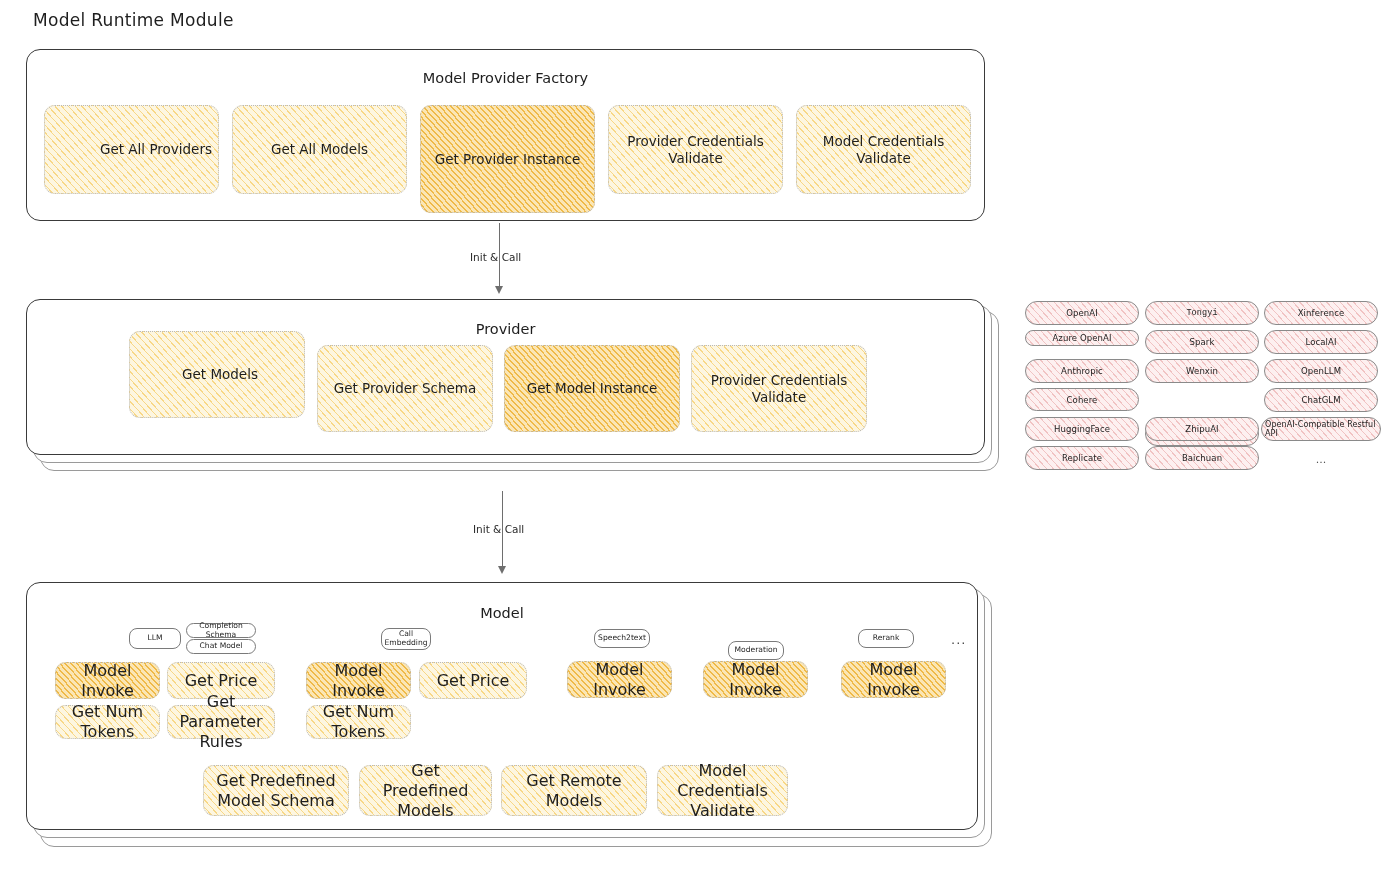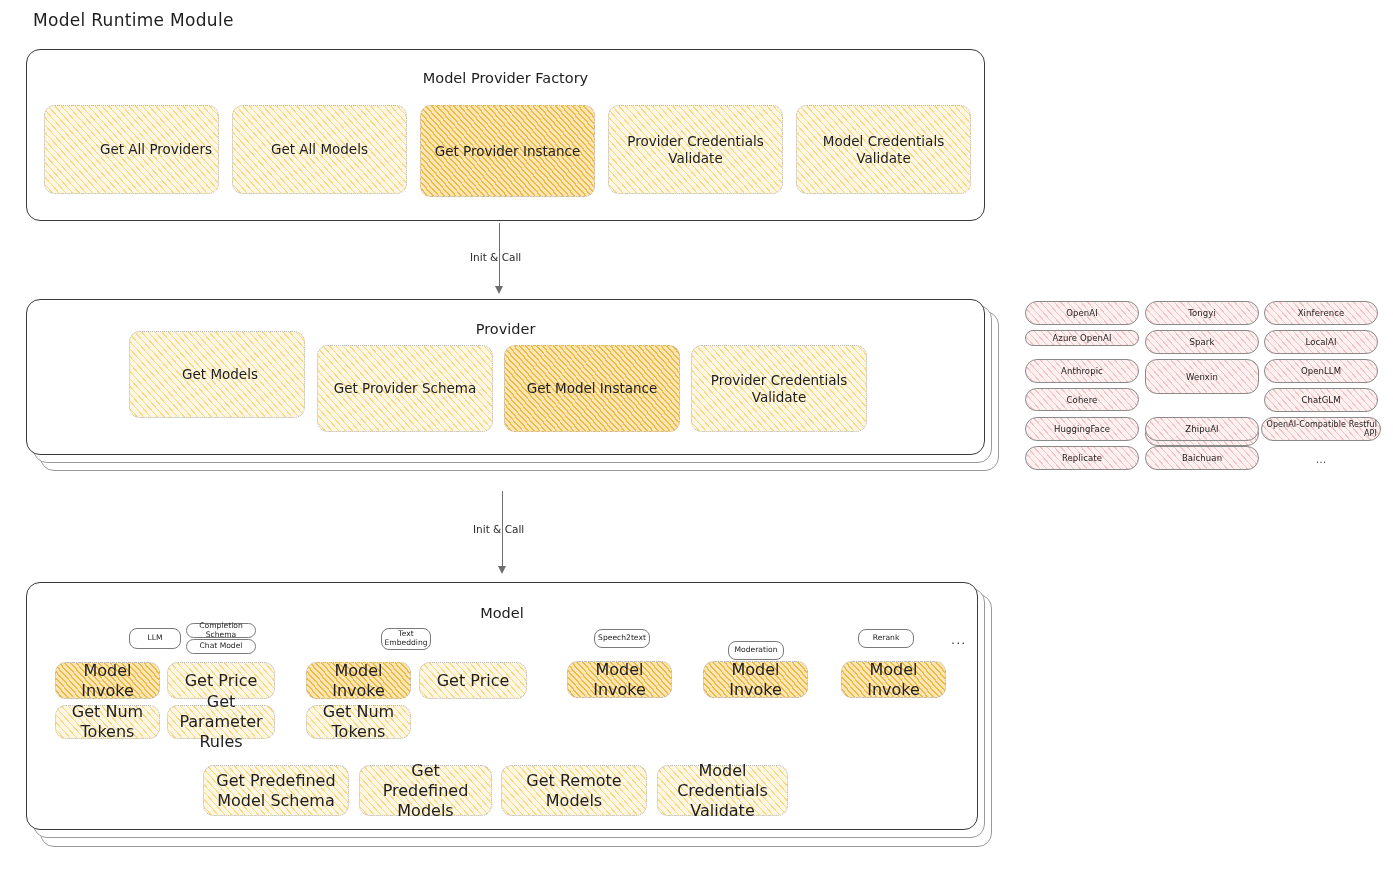--- a/index.html
+++ b/index.html
@@ -110,21 +110,21 @@
     position: absolute;
     box-sizing: border-box;
     border: 1.2px solid #8a8a8a;
     border-radius: 12px;
     display: flex;
     align-items: center;
     justify-content: center;
     font-size: 8.5px;
     letter-spacing: 0.1px;
     color: #1e1e1e;
-    text-align: right;
+    text-align: left;
     padding: 0 3px;
   }
   .chip-ellipsis {
     position: absolute;
     font-size: 11px;
     color: #555;
     text-align: center;
   }
 
   
@@ -178,21 +178,21 @@
 <div class="panel" style="left:26px; top:49px; width:959px; height:172px;padding-left:19px;">
   <div class="panel-title" style="top:20px;">Model Provider Factory</div>
 </div>
 
 <div class="op lg hatch-yellow" style="left:44px; top:105px; width:175px; height:89px;justify-content:flex-end;">
   <span>Get All Providers</span>
 </div>
 <div class="op lg hatch-yellow" style="left:232px; top:105px; width:175px; height:89px;">
   <span>Get All Models</span>
 </div>
-<div class="op lg hatch-yellow-strong" style="left:420px; top:105px; width:175px; height:92px;justify-content:center;">
+<div class="op lg hatch-yellow-strong" style="left:420px; top:105px; width:175px; height:108px;justify-content:center;">
   <span>Get Provider Instance</span>
 </div>
 <div class="op lg hatch-yellow" style="left:608px; top:105px; width:175px; height:89px;">
   <span>Provider Credentials Validate</span>
 </div>
 <div class="op lg hatch-yellow" style="left:796px; top:105px; width:175px; height:89px;">
   <span>Model Credentials Validate</span>
 </div>
 
 <div class="arrow-line" style="left:499px; top:223px; height:66px;"></div>
@@ -230,27 +230,27 @@
 <div class="chip hatch-pink" style="left:1025px; top:388px; width:114px; height:23px;">
   <span>Cohere</span>
 </div>
 <div class="chip hatch-pink" style="left:1025px; top:417px; width:114px; height:24px;">
   <span>HuggingFace</span>
 </div>
 <div class="chip hatch-pink" style="left:1025px; top:446px; width:114px; height:24px;">
   <span>Replicate</span>
 </div>
 
-<div class="chip hatch-pink" style="left:1145px; top:301px; width:114px; height:24px;">
+<div class="chip hatch-pink" style="left:1145px; top:301px; width:114px; height:24px;font-family:Liberation Mono, monospace;">
   <span>Tongyi</span>
 </div>
 <div class="chip hatch-pink" style="left:1145px; top:330px; width:114px; height:24px;">
   <span>Spark</span>
 </div>
-<div class="chip hatch-pink" style="left:1145px; top:359px; width:114px; height:35px;">
+<div class="chip hatch-pink" style="left:1145px; top:359px; width:114px; height:24px;">
   <span>Wenxin</span>
 </div>
 <div class="chip hatch-pink" style="left:1145px; top:388px; width:114px; height:24px;margin-top:34px;">
   <span>Minimax</span>
 </div>
 <div class="chip hatch-pink" style="left:1145px; top:417px; width:114px; height:24px;">
   <span>ZhipuAI</span>
 </div>
 <div class="chip hatch-pink" style="left:1145px; top:446px; width:114px; height:24px;">
   <span>Baichuan</span>
@@ -300,21 +300,21 @@
   <span>Get Price</span>
 </div>
 <div class="op md hatch-yellow" style="left:55px; top:705px; width:105px; height:34px;">
   <span>Get Num Tokens</span>
 </div>
 <div class="op md hatch-yellow" style="left:167px; top:705px; width:108px; height:34px;">
   <span>Get Parameter Rules</span>
 </div>
 
 <div class="badge hatch-blue" style="left:381px; top:628px; width:50px; height:22px;">
-  <span>Text Embedding</span>
+  <span>Call Embedding</span>
 </div>
 <div class="op md hatch-yellow-strong" style="left:306px; top:662px; width:105px; height:37px;">
   <span>Model Invoke</span>
 </div>
 <div class="op md hatch-yellow" style="left:419px; top:662px; width:108px; height:37px;">
   <span>Get Price</span>
 </div>
 <div class="op md hatch-yellow" style="left:306px; top:705px; width:105px; height:34px;">
   <span>Get Num Tokens</span>
 </div>

